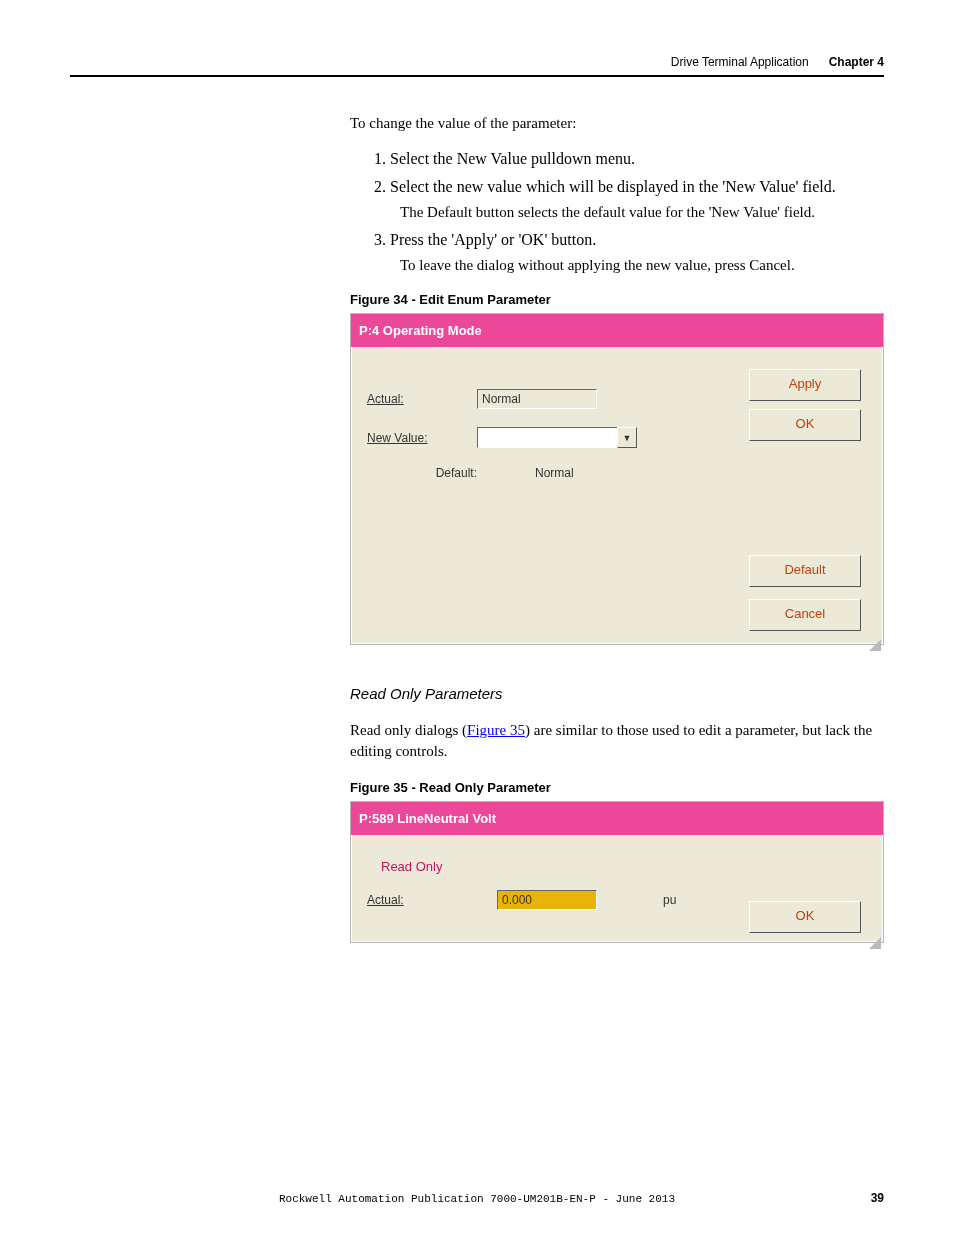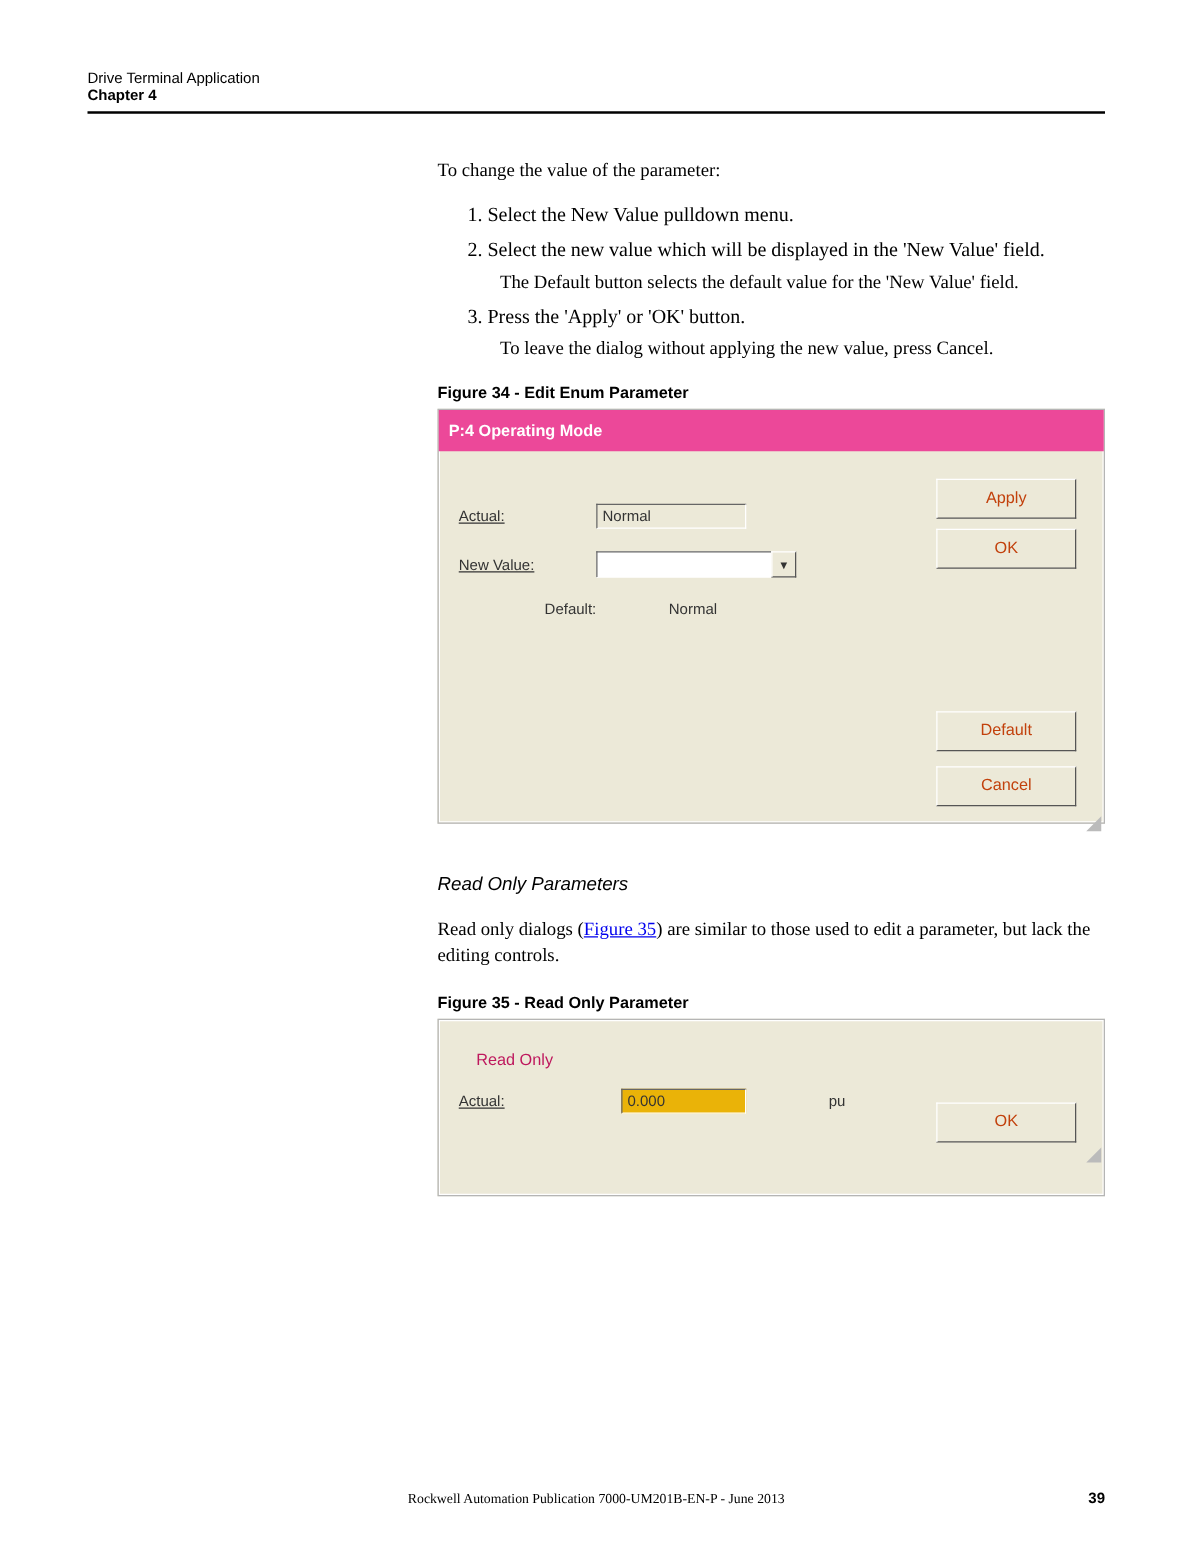--- a/index.html
+++ b/index.html
@@ -18,21 +18,20 @@
     height: 100%;
     position: relative;
   }
   .header {
     display: flex;
     justify-content: flex-end;
     font-size: 12px;
     padding-bottom: 6px;
     border-bottom: 2px solid #000;
     margin-bottom: 38px;
-    flex-direction: column;
   }
   .header-left {
     font-family: Arial, sans-serif;
     margin-right: 20px;
   }
   .header-right {
     font-family: Arial, sans-serif;
     font-weight: bold;
   }
   .content {
@@ -199,21 +198,21 @@
   .unit {
     margin-left: 66px;
     color:#333;
   }
   .footer {
     position: absolute;
     bottom: 30px;
     left: 0;
     right: 0;
     text-align: center;
-    font-family: Liberation Serif, serif;
+    font-family: Liberation Mono, monospace;
     font-size: 11px;
   }
   .pagenum {
     position: absolute;
     bottom: 30px;
     right: 70px;
     font-family: Arial, sans-serif;
     font-size: 12px;
     font-weight: bold;
   }
@@ -281,20 +280,21 @@
 
     <div class="section-h">Read Only Parameters</div>
 
     <div class="para">
       <span>Read only dialogs (</span><a href="#" class="link">Figure 35</a><span>) are similar to those used to edit a parameter, but lack the editing controls.</span>
     </div>
 
     <div class="fig-caption">Figure 35 - Read Only Parameter</div>
 
     <div class="dialog dialog2">
+      <div class="titlebar">P:589 LineNeutral Volt</div>
       <div class="dlg-body">
         <div class="readonly-lbl">Read Only</div>
         <div class="row">
           <div class="lbl" style="width:130px;">Actual:</div>
           <div class="valbox" style="width:100px;background:#eab308;">
               <span>0.000</span>
             </div>
           <div class="unit">pu</div>
         </div>
         <div class="btn btn-ok2">OK</div>

